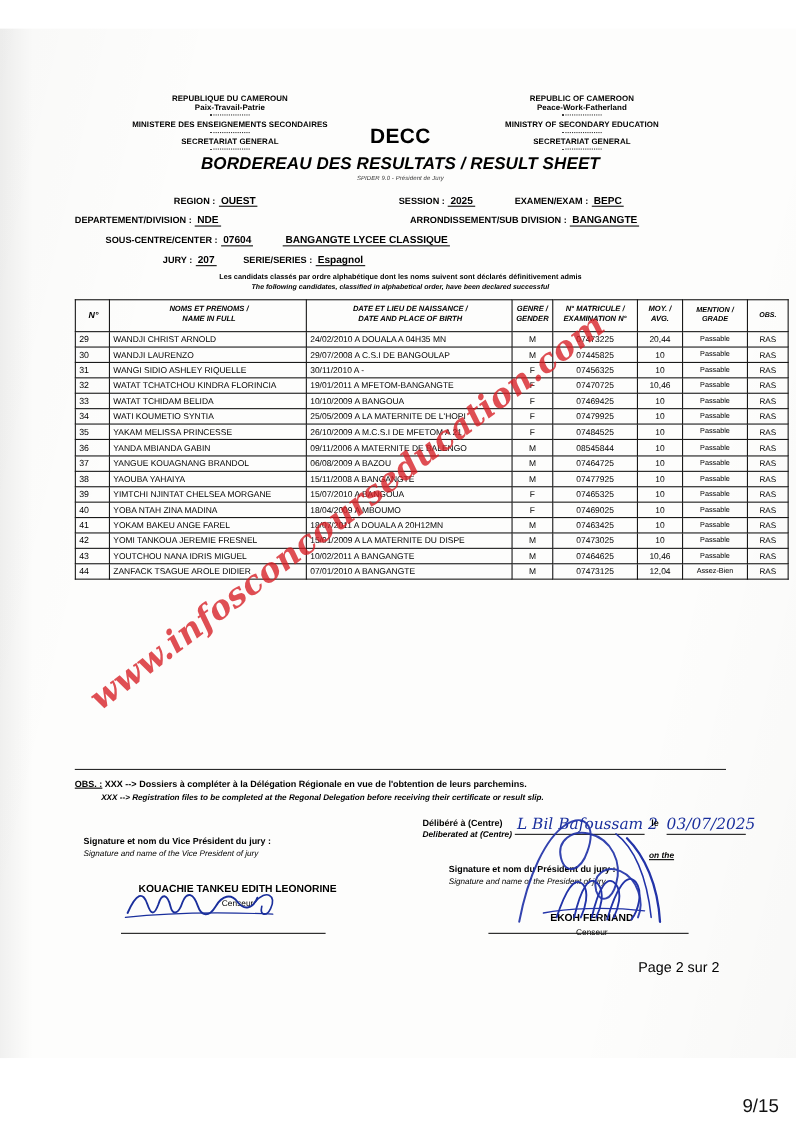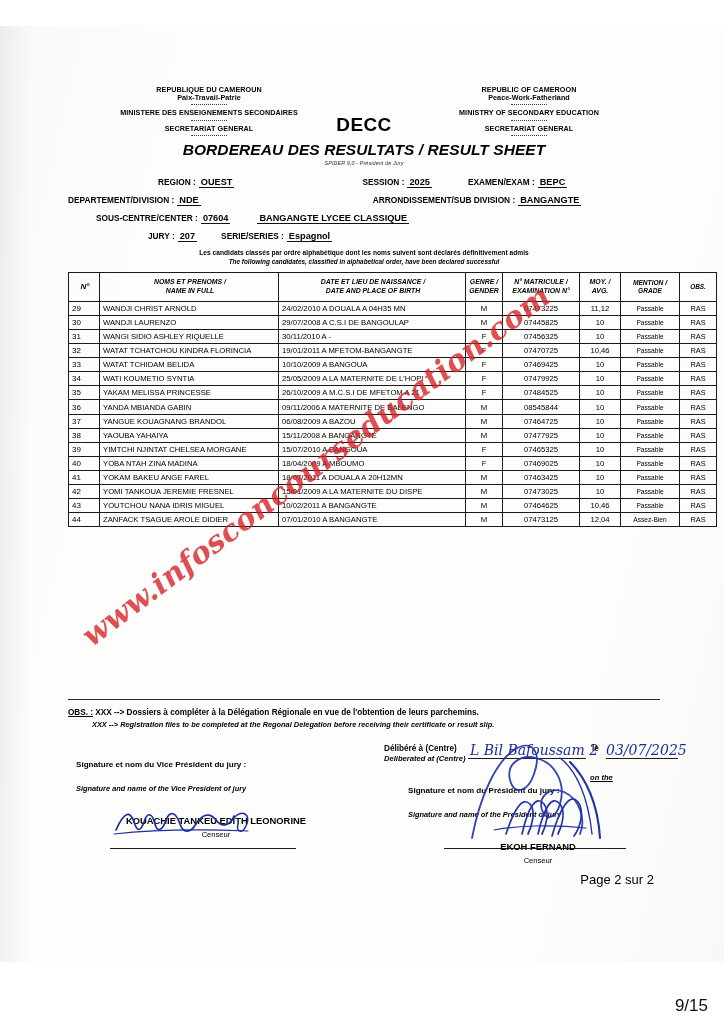--- a/index.html
+++ b/index.html
@@ -227,21 +227,21 @@
   }
   .hand {
     position: absolute;
     font-family: "DejaVu Serif", serif;
     font-style: italic;
     color: #1a2f9c;
     white-space: nowrap;
   }
 
   .sig-title-fr { font-size: 8.1px; font-weight: bold; white-space: nowrap; }
-  .sig-title-en { font-size: 7.4px; font-weight: bold; font-style: italic; margin-top: 15px; white-space: nowrap; }
+  .sig-title-en { font-size: 7.4px; font-weight: normal; font-style: italic; margin-top: 2px; white-space: nowrap; }
   .sig-name { font-size: 9.4px; font-weight: bold; text-align: center; white-space: nowrap; }
   .sig-role { font-size: 7.6px; text-align: center; margin-top: 4px; }
 
   #page-of { position: absolute; right: 6px; top: 128px; font-size: 13px; }
 
   
   .sig-ink { position: absolute; pointer-events: none; }
 
   
   #watermark {
@@ -406,21 +406,21 @@
           </th>
         </tr>
       </thead>
       <tbody id="results-body">
           <tr>
             <td class="c-num">29</td>
             <td class="c-name">WANDJI CHRIST ARNOLD</td>
             <td class="c-birth">24/02/2010 A DOUALA A 04H35 MN</td>
             <td class="c-gen">M</td>
             <td class="c-mat">07473225</td>
-            <td class="c-avg">11,12</td>
+            <td class="c-avg">20,44</td>
             <td class="c-men">Passable</td>
             <td class="c-obs">RAS</td>
           </tr>
           <tr>
             <td class="c-num">30</td>
             <td class="c-name">WANDJI LAURENZO</td>
             <td class="c-birth">29/07/2008 A C.S.I DE BANGOULAP</td>
             <td class="c-gen">M</td>
             <td class="c-mat">07445825</td>
             <td class="c-avg">10</td>

